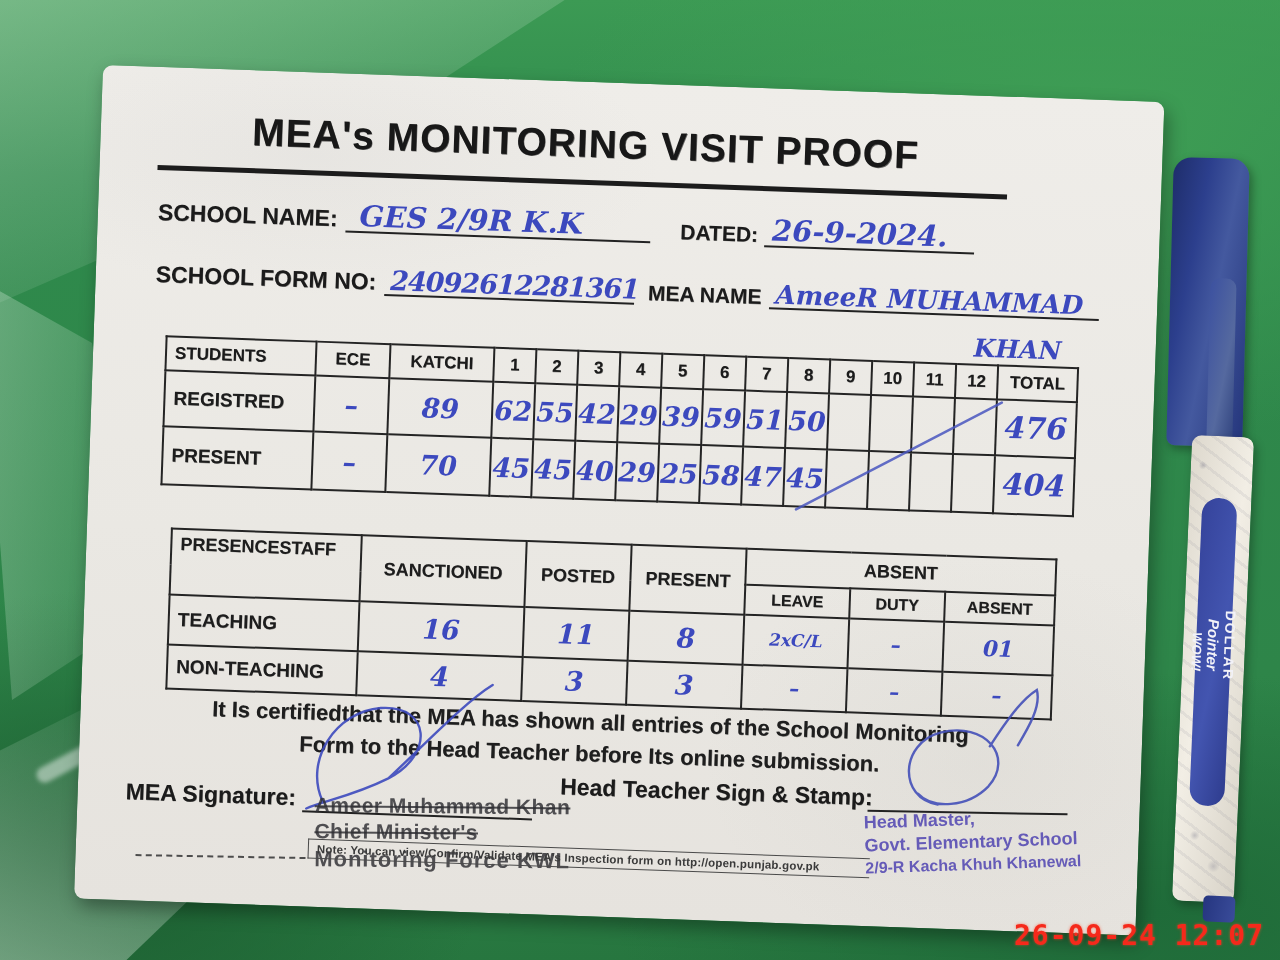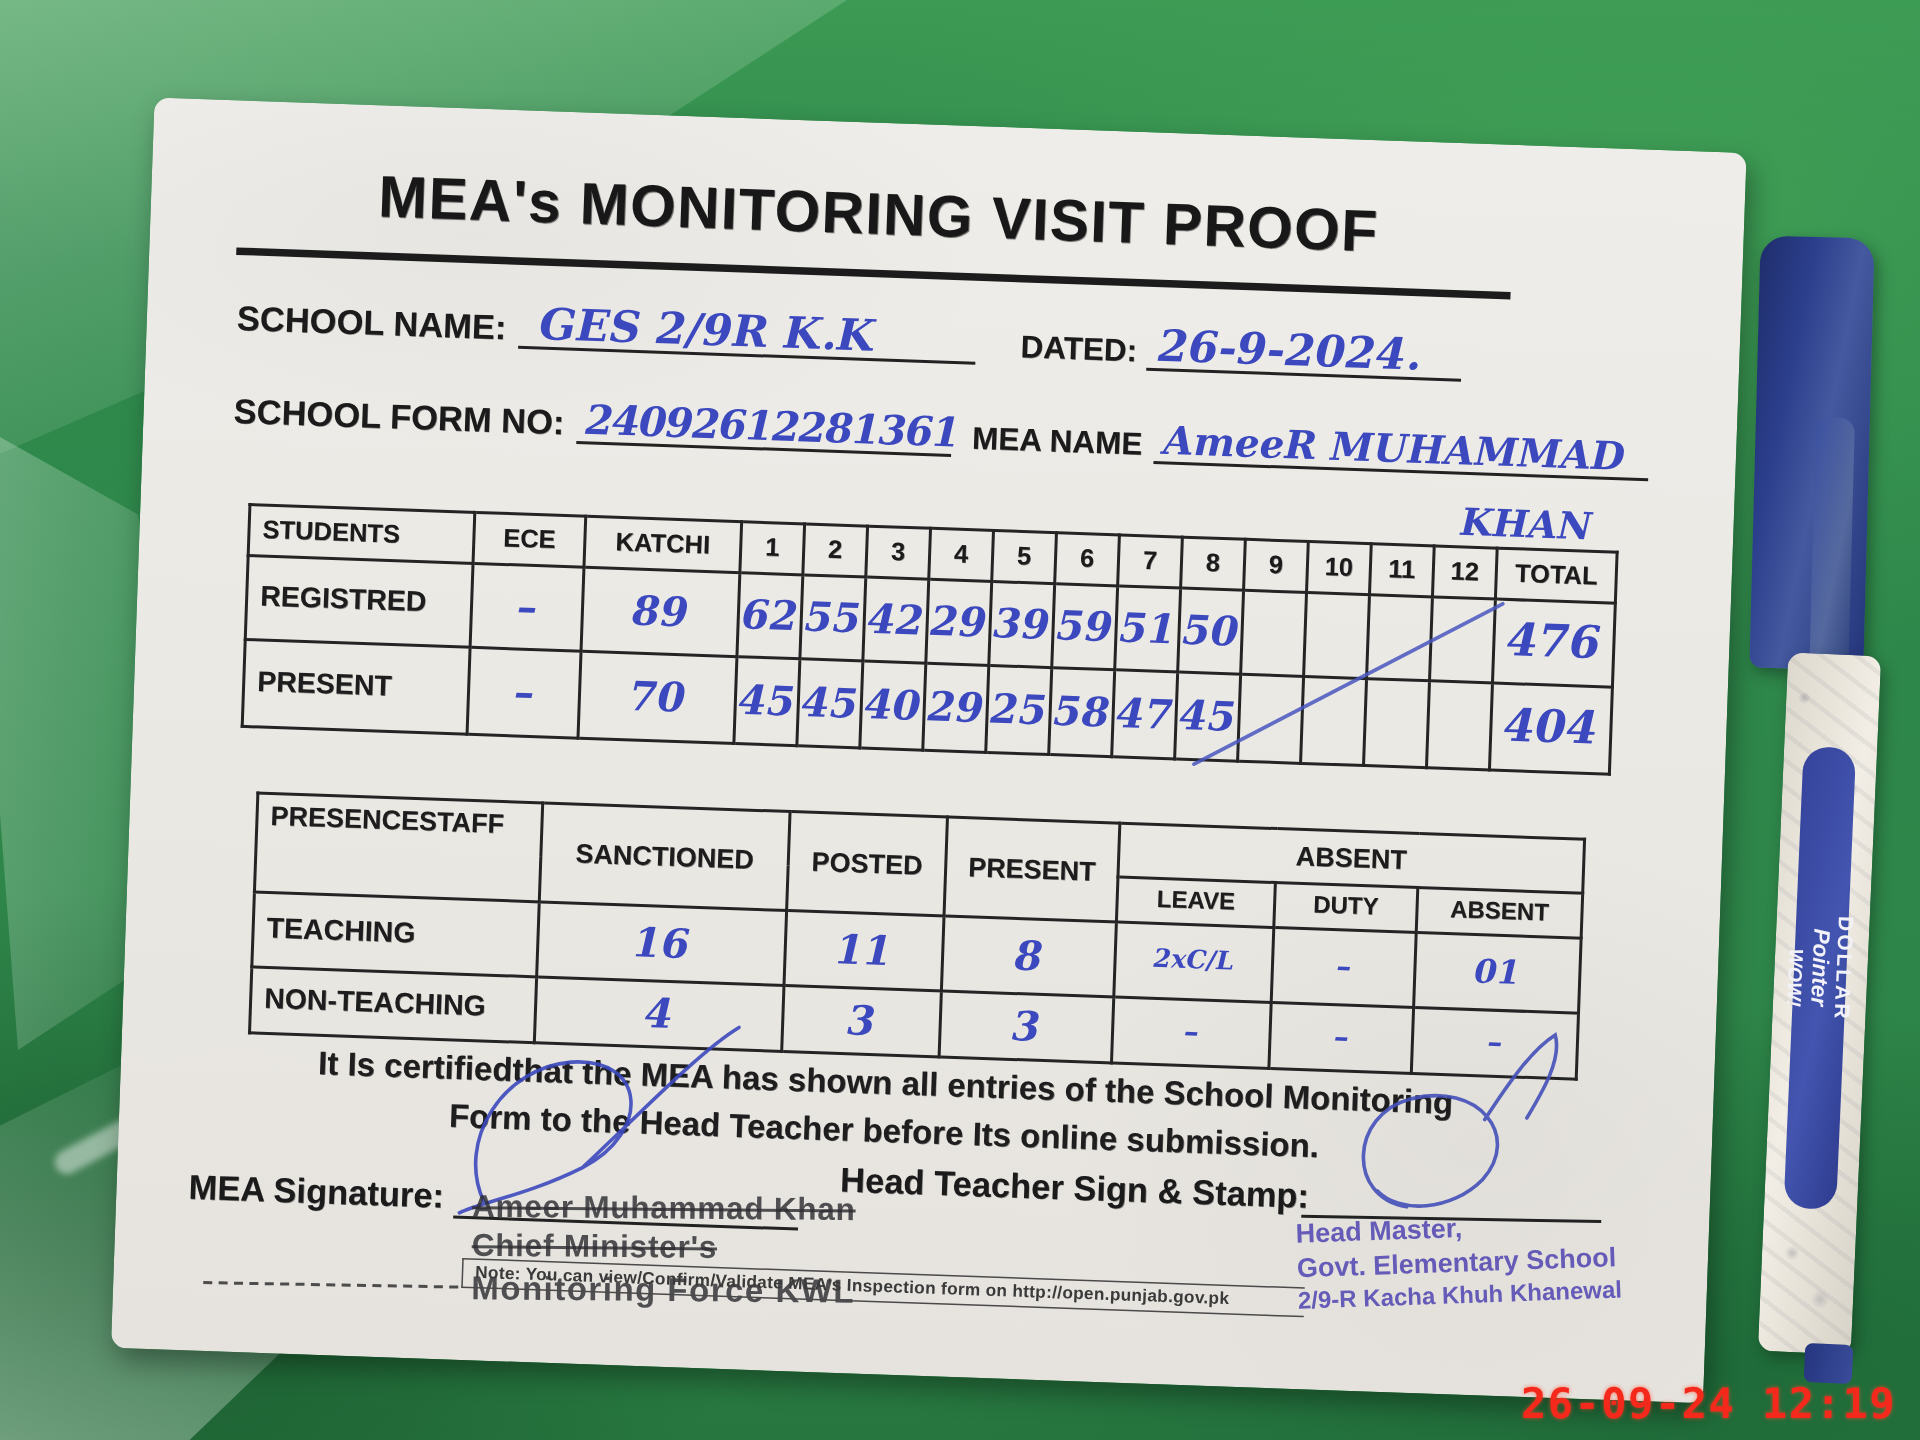--- a/index.html
+++ b/index.html
@@ -360,13 +360,13 @@
 </div>
 <div class="pen-body">
   <div class="pen-label">
     <span class="brand">DOLLAR</span>
     <span class="model">Pointer</span>
     <span class="tagline">WOW!</span>
   </div>
 </div>
 <div class="pen-tip"></div>
 
-<div class="timestamp">26-09-24 12:19</div>
+<div class="timestamp">26-09-24 12:07</div>
 
 </body></html>

